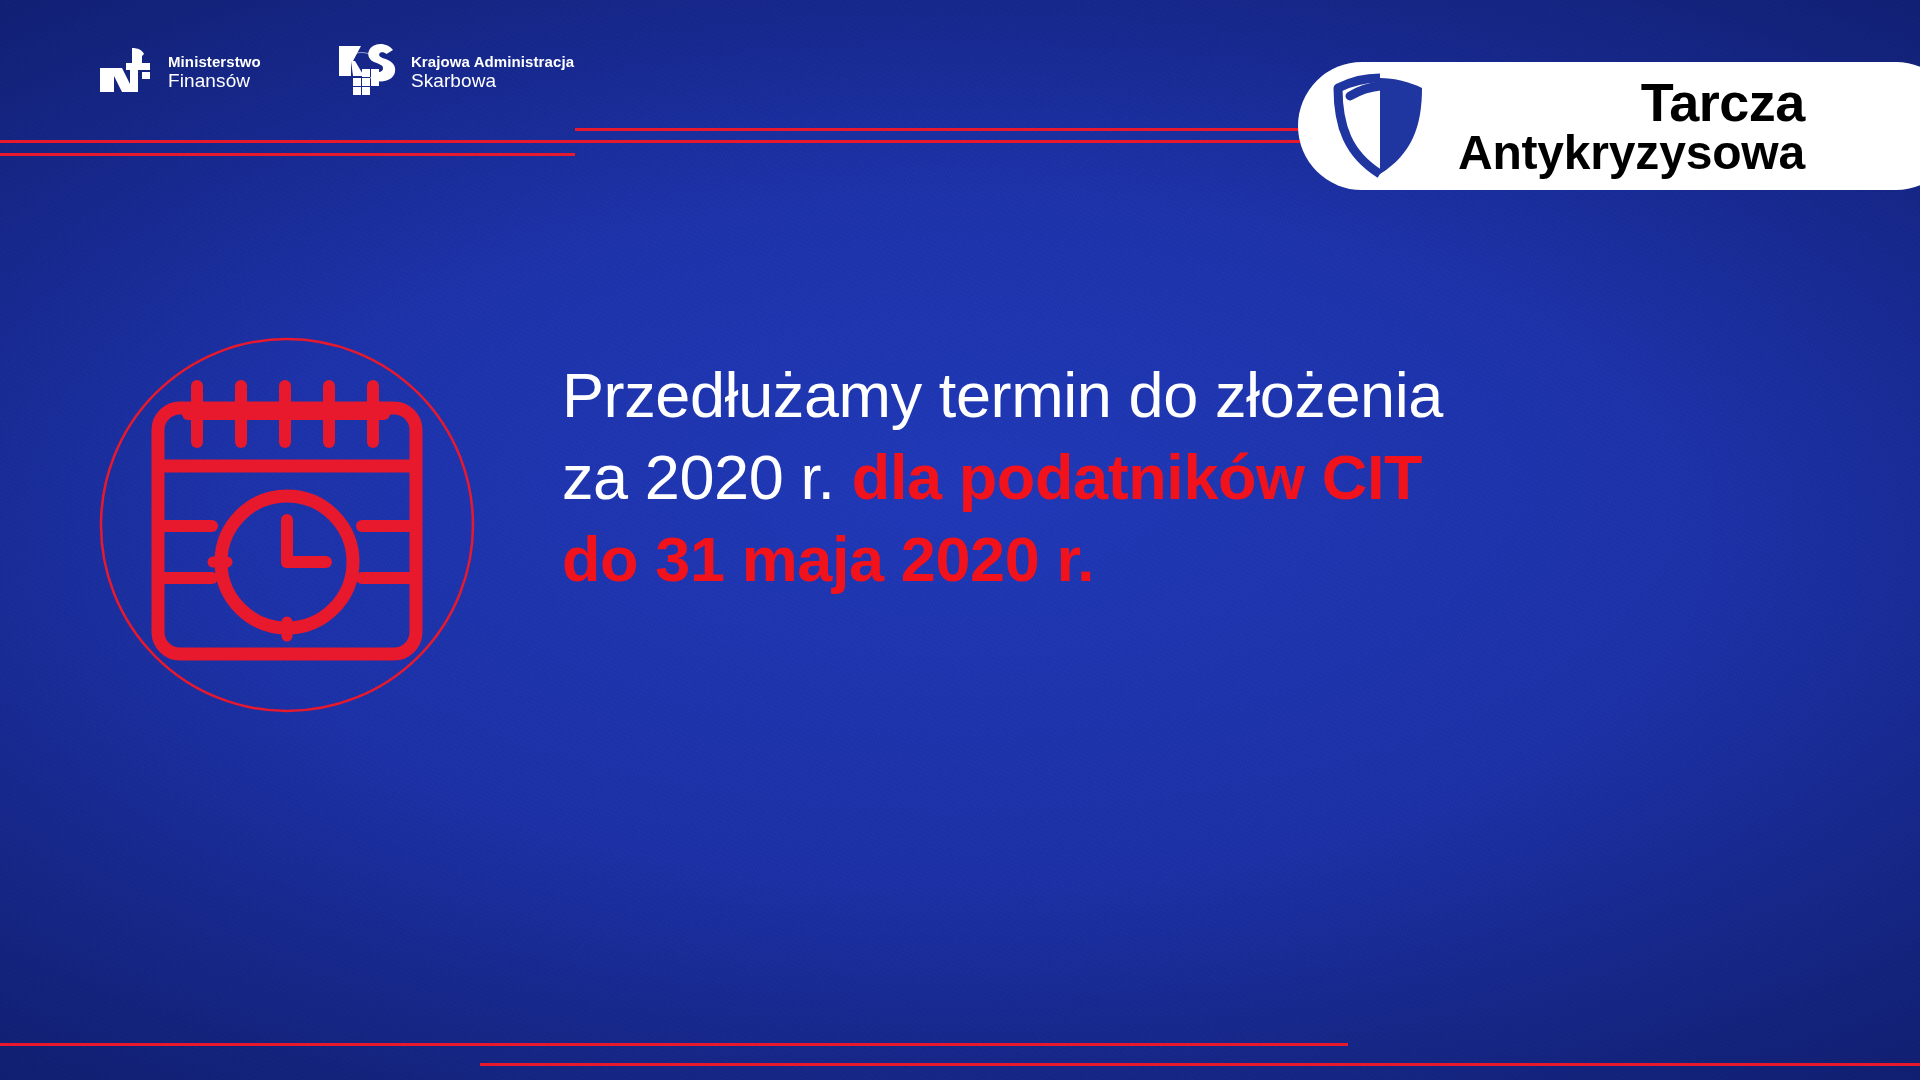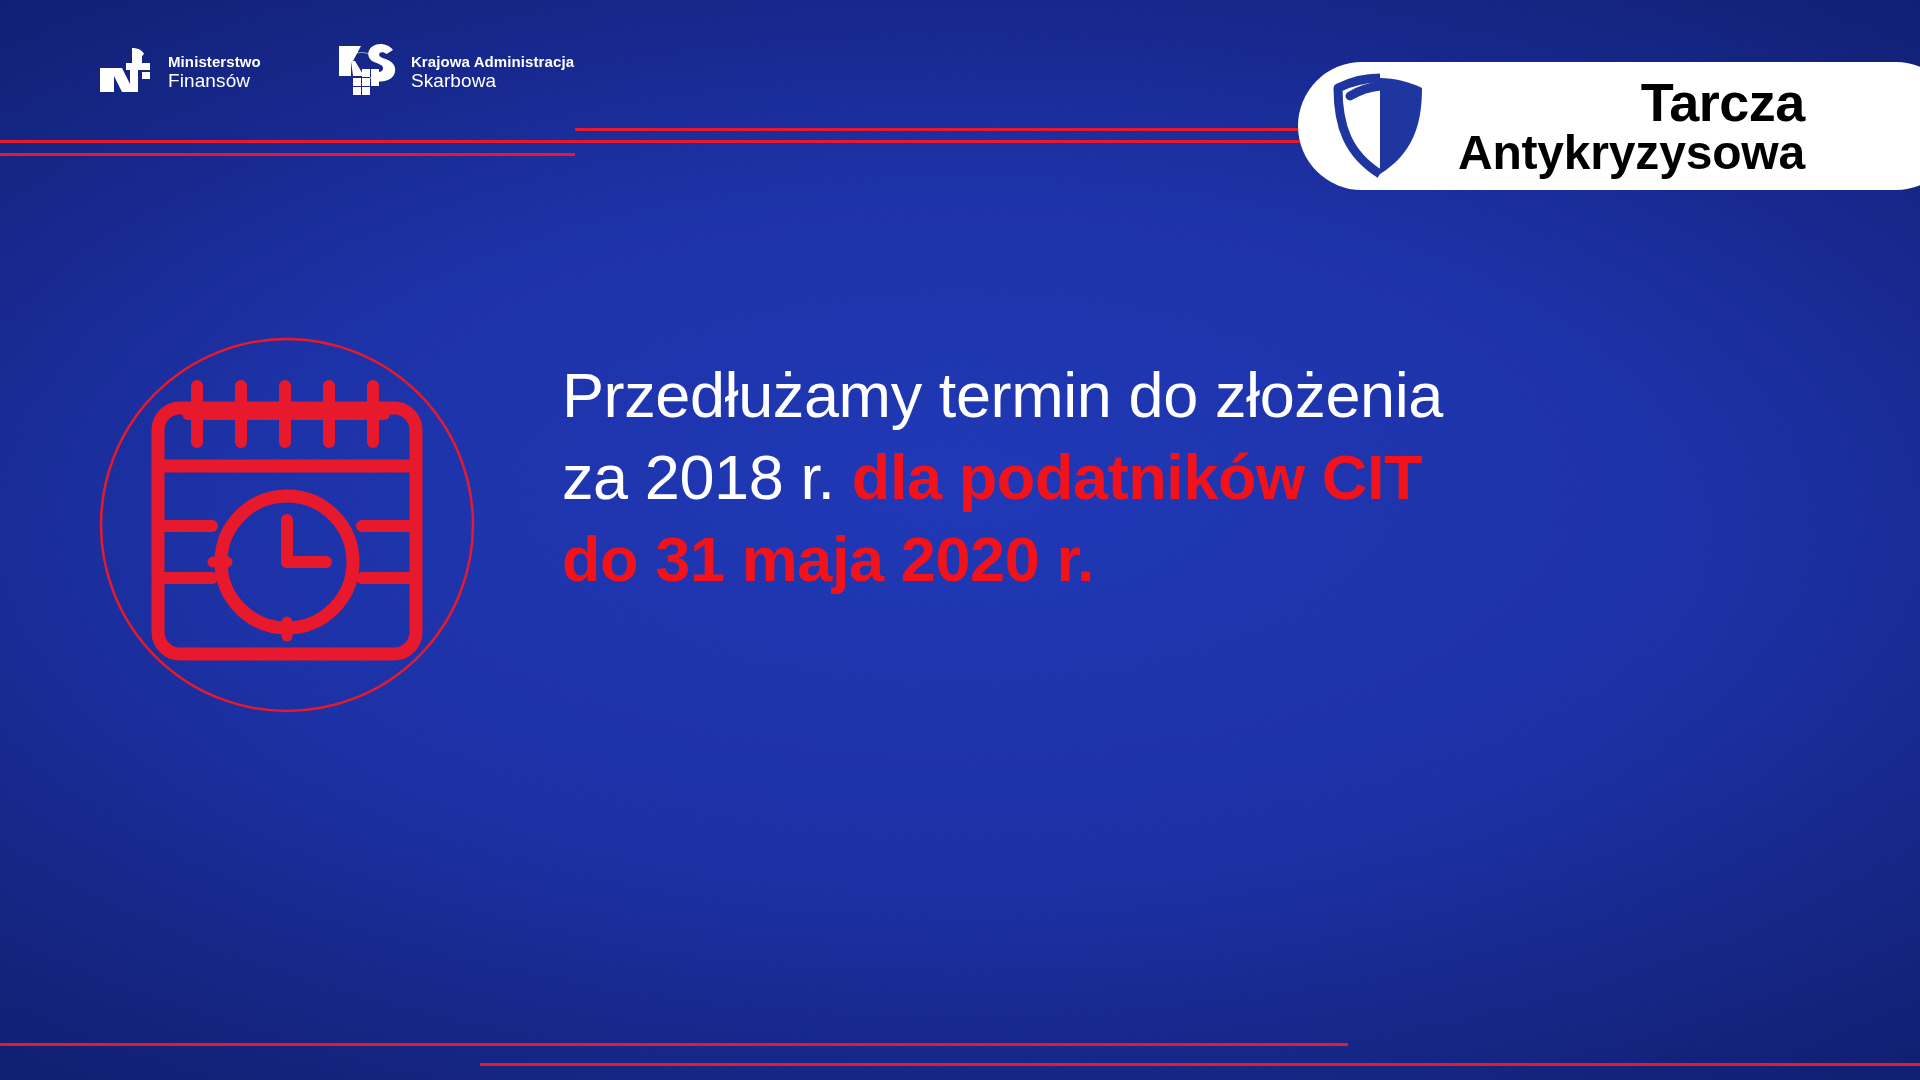--- a/index.html
+++ b/index.html
@@ -266,21 +266,21 @@
 
       <g stroke="#e8192c" stroke-width="12" stroke-linecap="round">
         <line x1="195" y1="232" x2="195" y2="190"></line>
         <line x1="195" y1="232" x2="234" y2="232"></line>
       </g>
     </svg>
   </div>
 
   <div class="headline">
     <span class="ln">Przedłużamy termin do złożenia</span>
-    <span class="ln"><span>za 2018 r. </span><span class="accent">dla podatników CIT</span></span>
+    <span class="ln"><span>za 2020 r. </span><span class="accent">dla podatników CIT</span></span>
     <span class="ln accent">do 31 maja 2020 r.</span>
   </div>
 
   <div class="rule rule-bot-a"></div>
   <div class="rule rule-bot-b"></div>
 
   <div class="vignette"></div>
 </div>
 
 </body></html>

